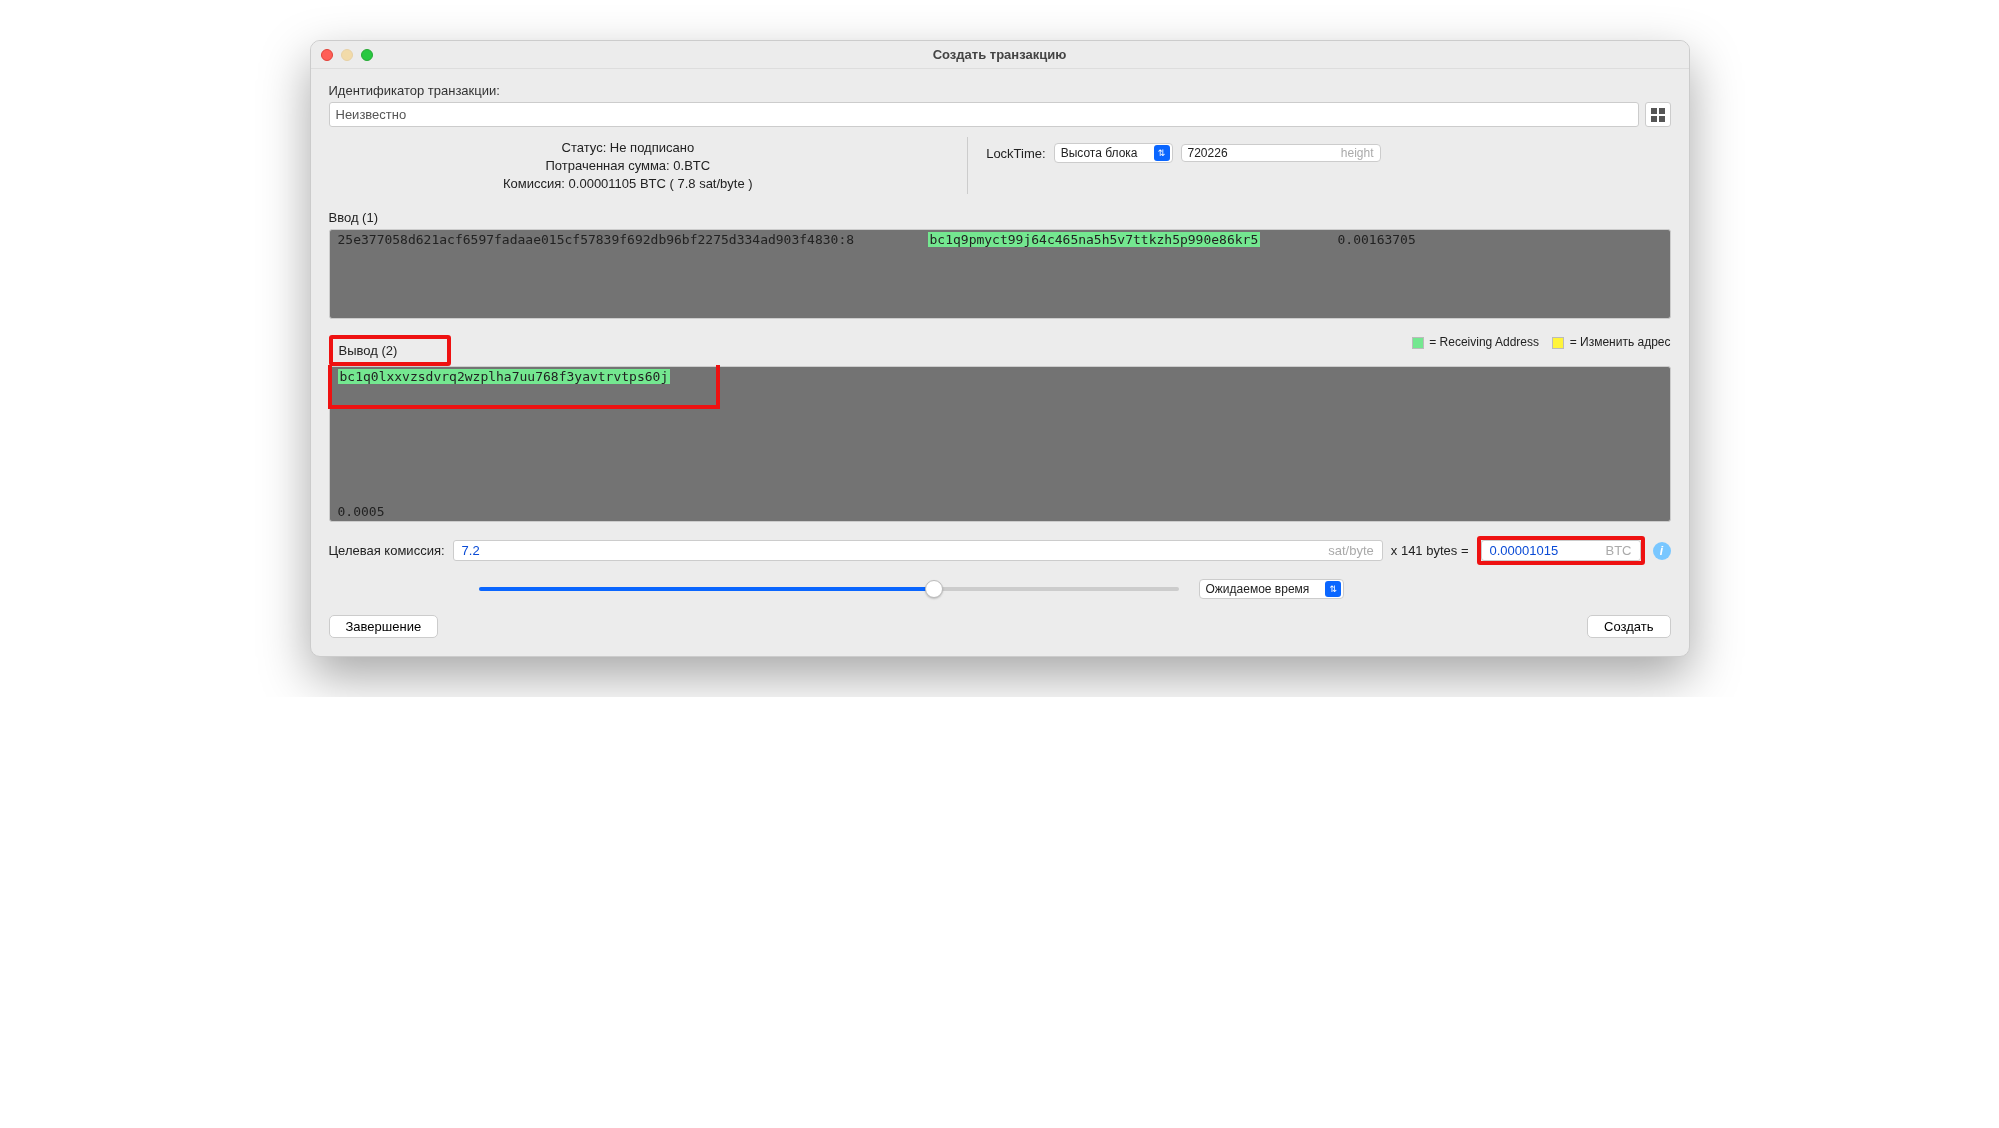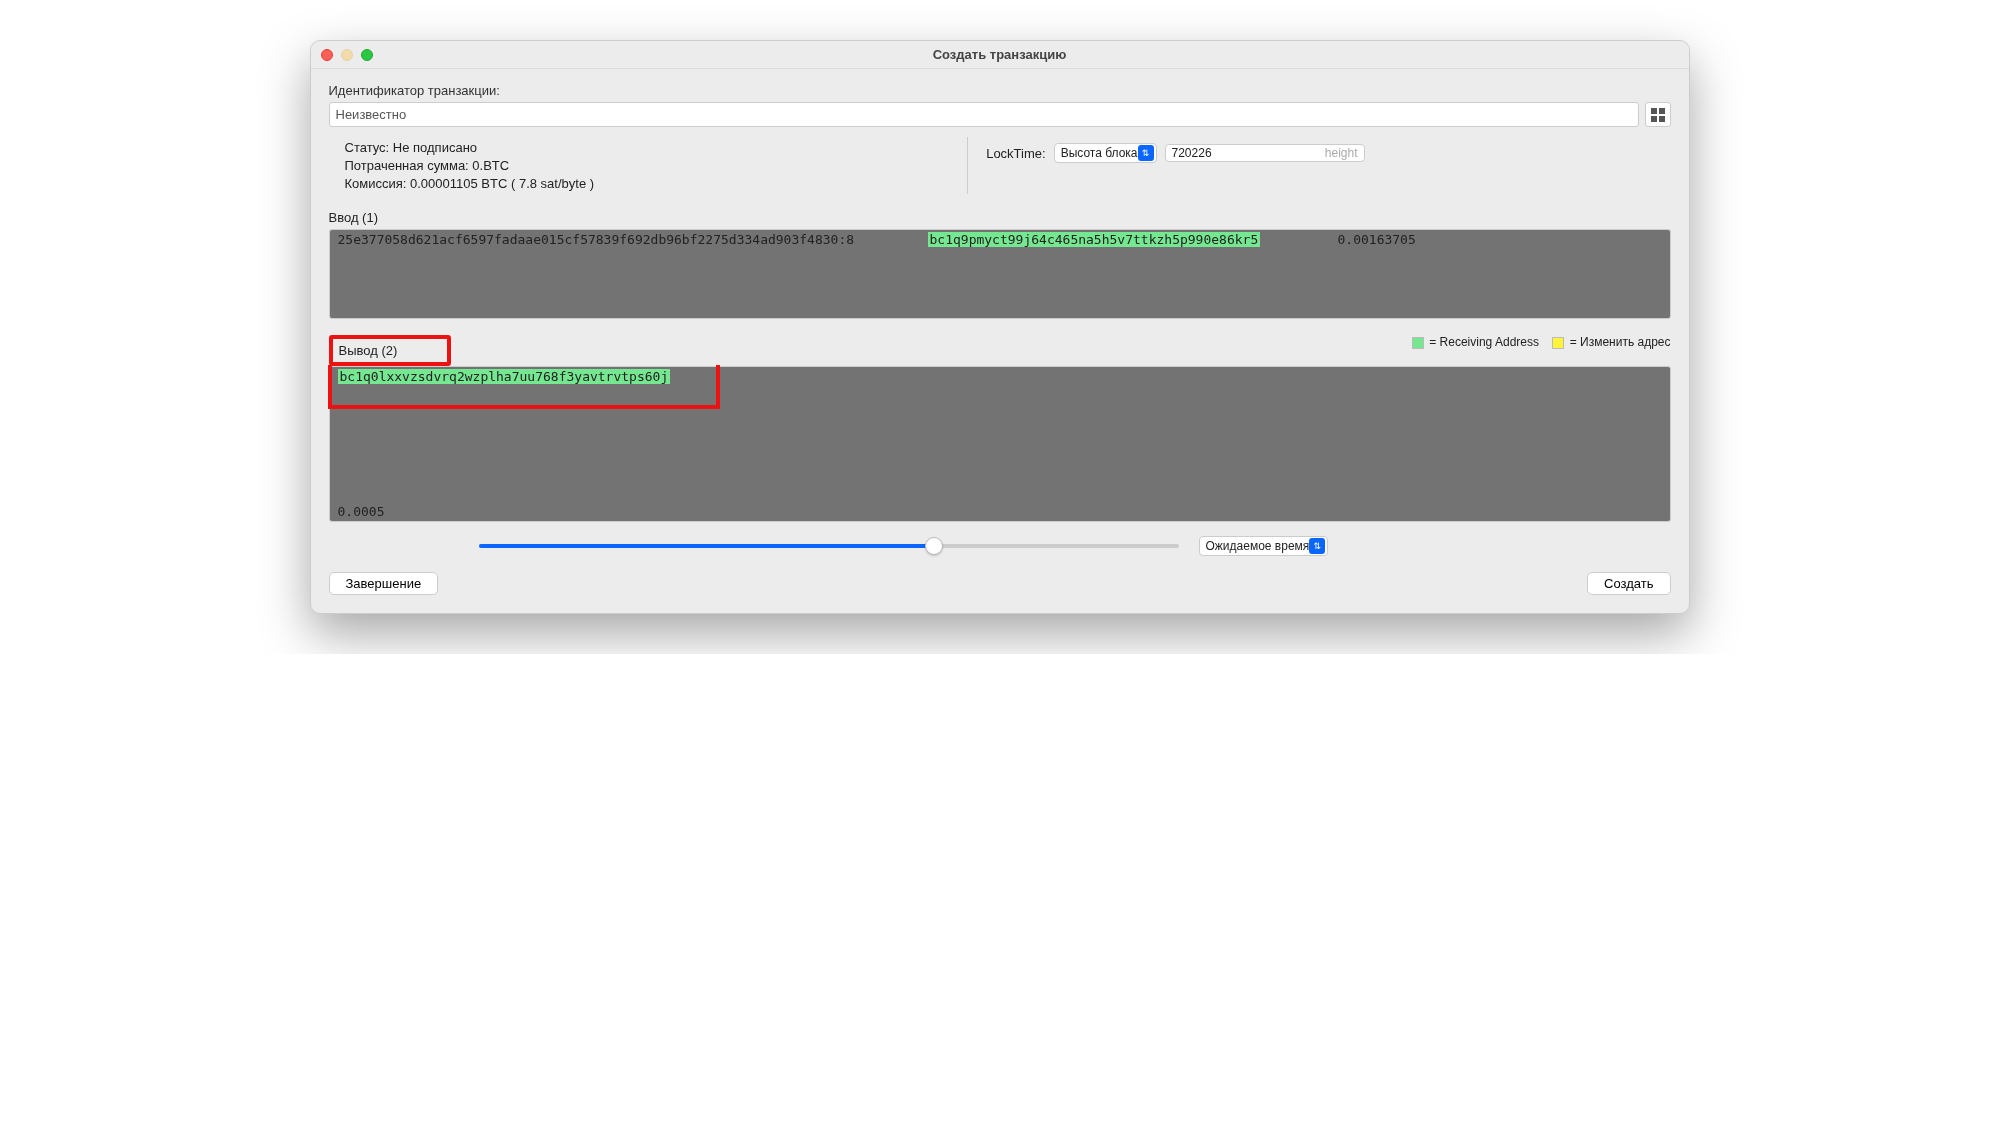--- a/index.html
+++ b/index.html
@@ -66,33 +66,33 @@
     background-size:6px 6px;
     background-position:0 0, 8px 0, 0 8px, 8px 8px;
     background-repeat:no-repeat;
   }
   .info-cols {
     display:flex; gap:40px; margin-bottom:6px;
   }
   .col { flex:1; }
   .col.status { flex-basis:46%; }
   .col.right { flex-basis:54%; border-left:1px solid #ccc; padding-left:18px; }
-  .col .line { margin:3px 16px; }
+  .col .line { margin:3px 0;text-align:center; }
   .hl-red {
     display:inline-block; border:4px solid #e11; padding:0 4px; border-radius:3px;
   }
   .checkbox-row { display:flex; align-items:center; gap:6px; margin:4px 0;}
   .chk {
     width:15px; height:15px; border-radius:3px; background:#0a66ff;
     display:flex; align-items:center; justify-content:center;
   }
   .chk::after { content:"✓"; color:#fff; font-size:11px; font-weight:bold;}
   .locktime-row { display:flex; align-items:center; gap:8px; margin-top:6px;}
   .select {
-    display:inline-flex; align-items:center; gap:0;
+    display:inline-flex; align-items:center; gap:16px;
     border:1px solid #ccc; border-radius:4px; background:#fff;
     padding:1px 2px 1px 6px; font-size:12px;
   }
   .select .arrow {
     background:#0a66ff; color:#fff; width:16px; height:16px;
     border-radius:3px; display:flex; align-items:center; justify-content:center;
     font-size:9px;
   }
   .lt-input {
     border:1px solid #ccc; border-radius:4px; background:#fff;
@@ -233,20 +233,35 @@
     </div>
 
     <div class="section-box" style="position:relative;">
       <div style="position:absolute; left:-2px; top:-2px; width:392px; height:44px; border:4px solid #e11; border-top:none; pointer-events:none;"></div>
       <div class="out-line">
         <span><span class="addr-green mono">bc1q0lxxvzsdvrq2wzplha7uu768f3yavtrvtps60j</span></span>
         <span class="mono">0.0005</span>
       </div>
     </div>
 
+    <div class="target-row">
+      <span>Целевая комиссия:</span>
+      <div class="target-input">
+        <span class="val">7.2</span>
+        <span class="unit">sat/byte</span>
+      </div>
+      <span>x   141 bytes   =</span>
+      <span class="btc-wrap hl-red">
+        <span class="btc-box">
+          <span class="val">0.00001015</span>
+          <span class="unit">BTC</span>
+        </span>
+      </span>
+      <div class="info-icon">i</div>
+    </div>
 
     <div class="slider-row">
       <div class="slider-track">
         <div class="slider-fill"></div>
         <div class="slider-thumb"></div>
       </div>
       <div class="select">
         <span>Ожидаемое время</span>
         <span class="arrow">⇅</span>
       </div>

